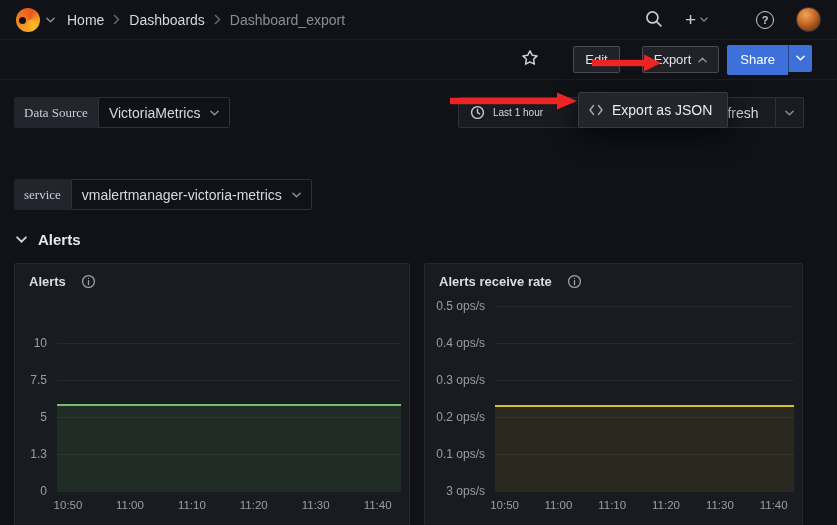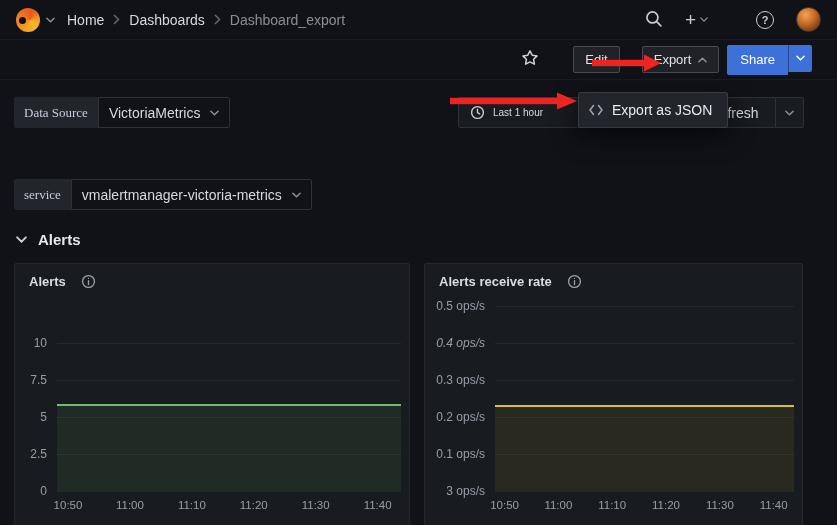--- a/index.html
+++ b/index.html
@@ -331,21 +331,21 @@
             <circle cx="8" cy="8" r="6.3"></circle>
             <path d="M8 7.2v4" stroke-linecap="round"></path>
             <circle cx="8" cy="4.7" r="0.6" fill="currentColor" stroke="none"></circle>
           </svg>
       </span>
     </header>
     <div class="chart">
       <div class="chart-inner">
         <div class="y-axis">
             <div class="ytick" style="top: 100%;">0</div>
-            <div class="ytick" style="top: 80%;">2.5</div>
+            <div class="ytick" style="top: 80%;">1.3</div>
             <div class="ytick" style="top: 60%;">5</div>
             <div class="ytick" style="top: 40%;">7.5</div>
             <div class="ytick" style="top: 20%;">10</div>
           </div>
         <div class="plot-col">
           <div class="plot">
               <div class="gridline" style="top: 100%;"></div>
               <div class="gridline" style="top: 80%;"></div>
               <div class="gridline" style="top: 60%;"></div>
               <div class="gridline" style="top: 40%;"></div>
@@ -377,21 +377,21 @@
           </svg>
       </span>
     </header>
     <div class="chart">
       <div class="chart-inner">
         <div class="y-axis">
             <div class="ytick" style="top: 100%;">3 ops/s</div>
             <div class="ytick" style="top: 80%;">0.1 ops/s</div>
             <div class="ytick" style="top: 60%;">0.2 ops/s</div>
             <div class="ytick" style="top: 40%;">0.3 ops/s</div>
-            <div class="ytick" style="top: 20%; font-style: italic;">0.4 ops/s</div>
+            <div class="ytick" style="top: 20%;">0.4 ops/s</div>
             <div class="ytick" style="top: 0%;">0.5 ops/s</div>
           </div>
         <div class="plot-col">
           <div class="plot">
               <div class="gridline" style="top: 100%;"></div>
               <div class="gridline" style="top: 80%;"></div>
               <div class="gridline" style="top: 60%;"></div>
               <div class="gridline" style="top: 40%;"></div>
               <div class="gridline" style="top: 20%;"></div>
               <div class="gridline" style="top: 0%;"></div>

